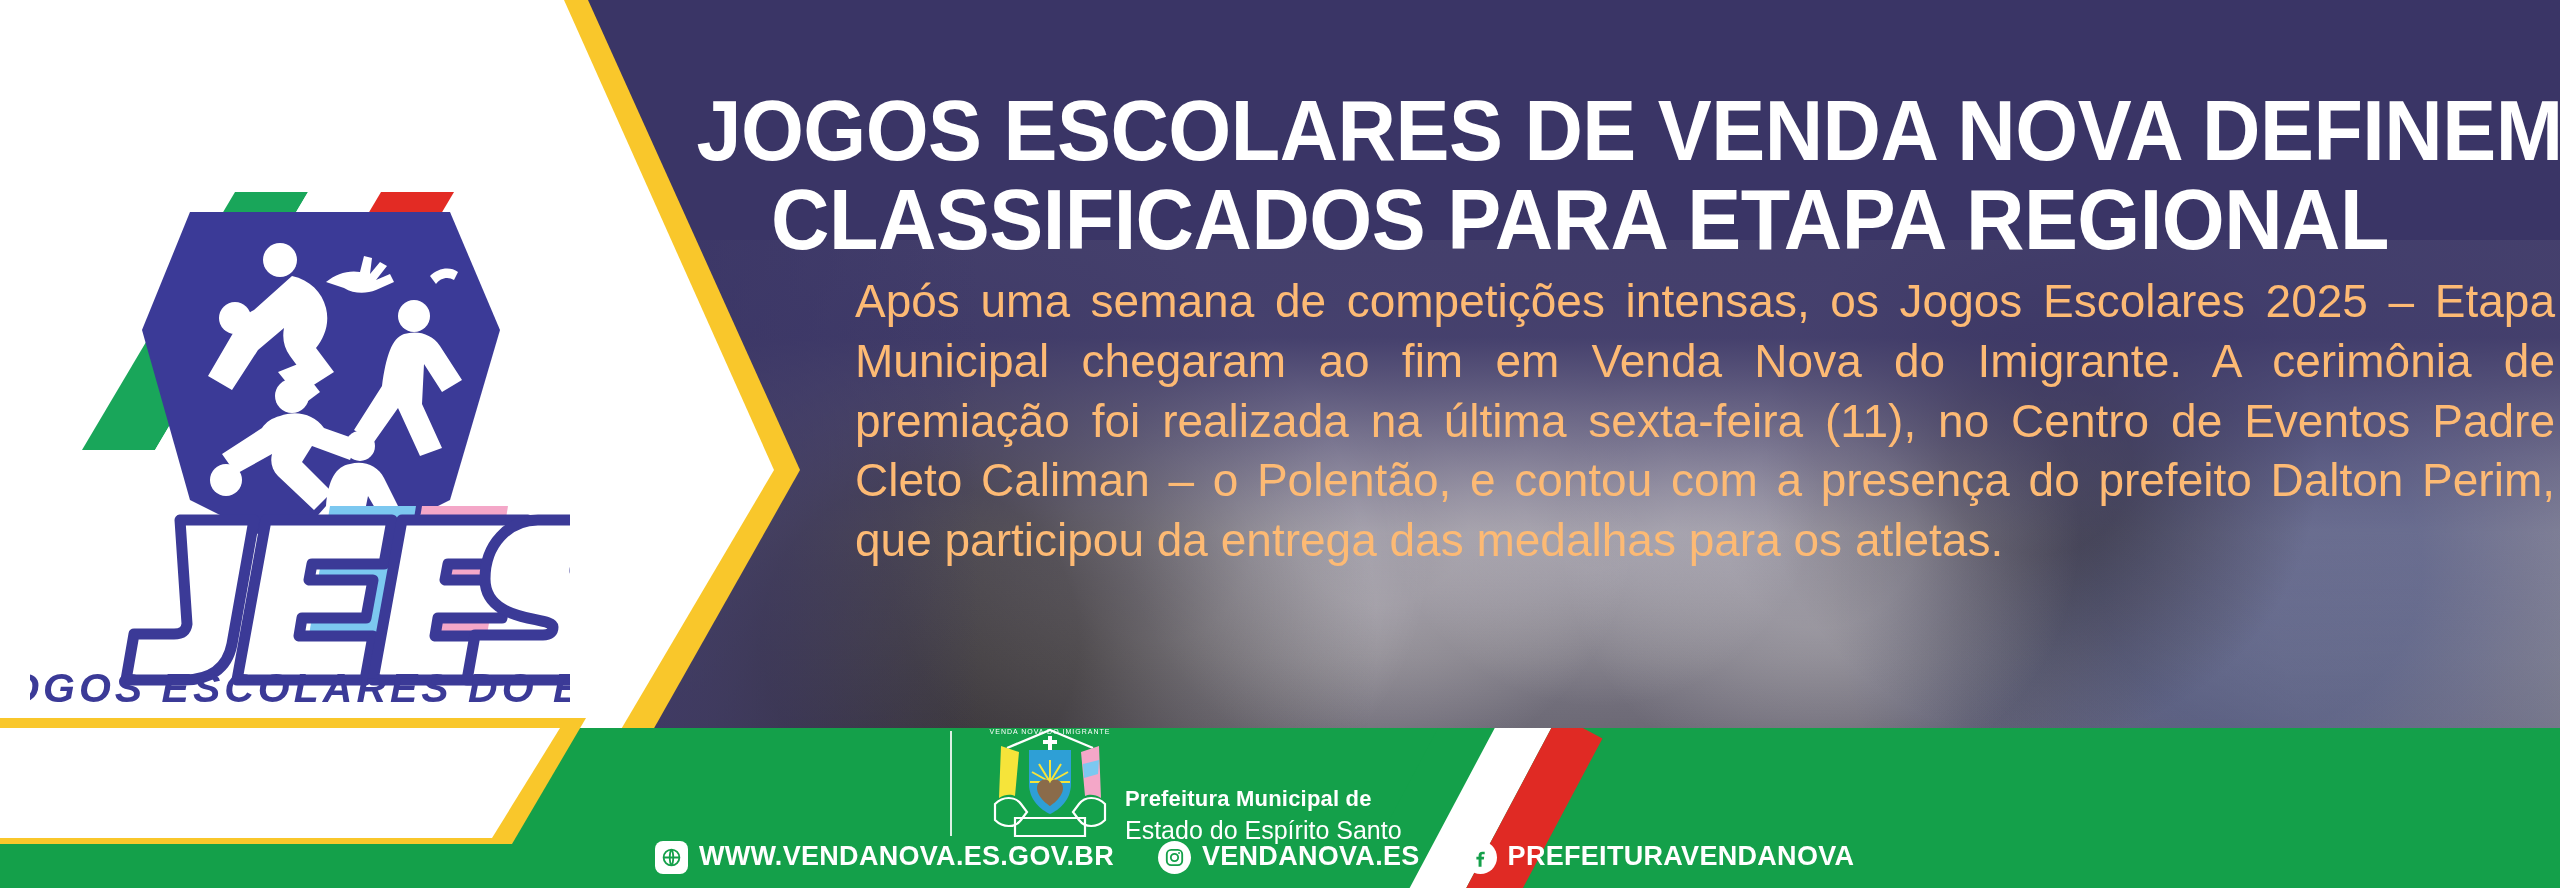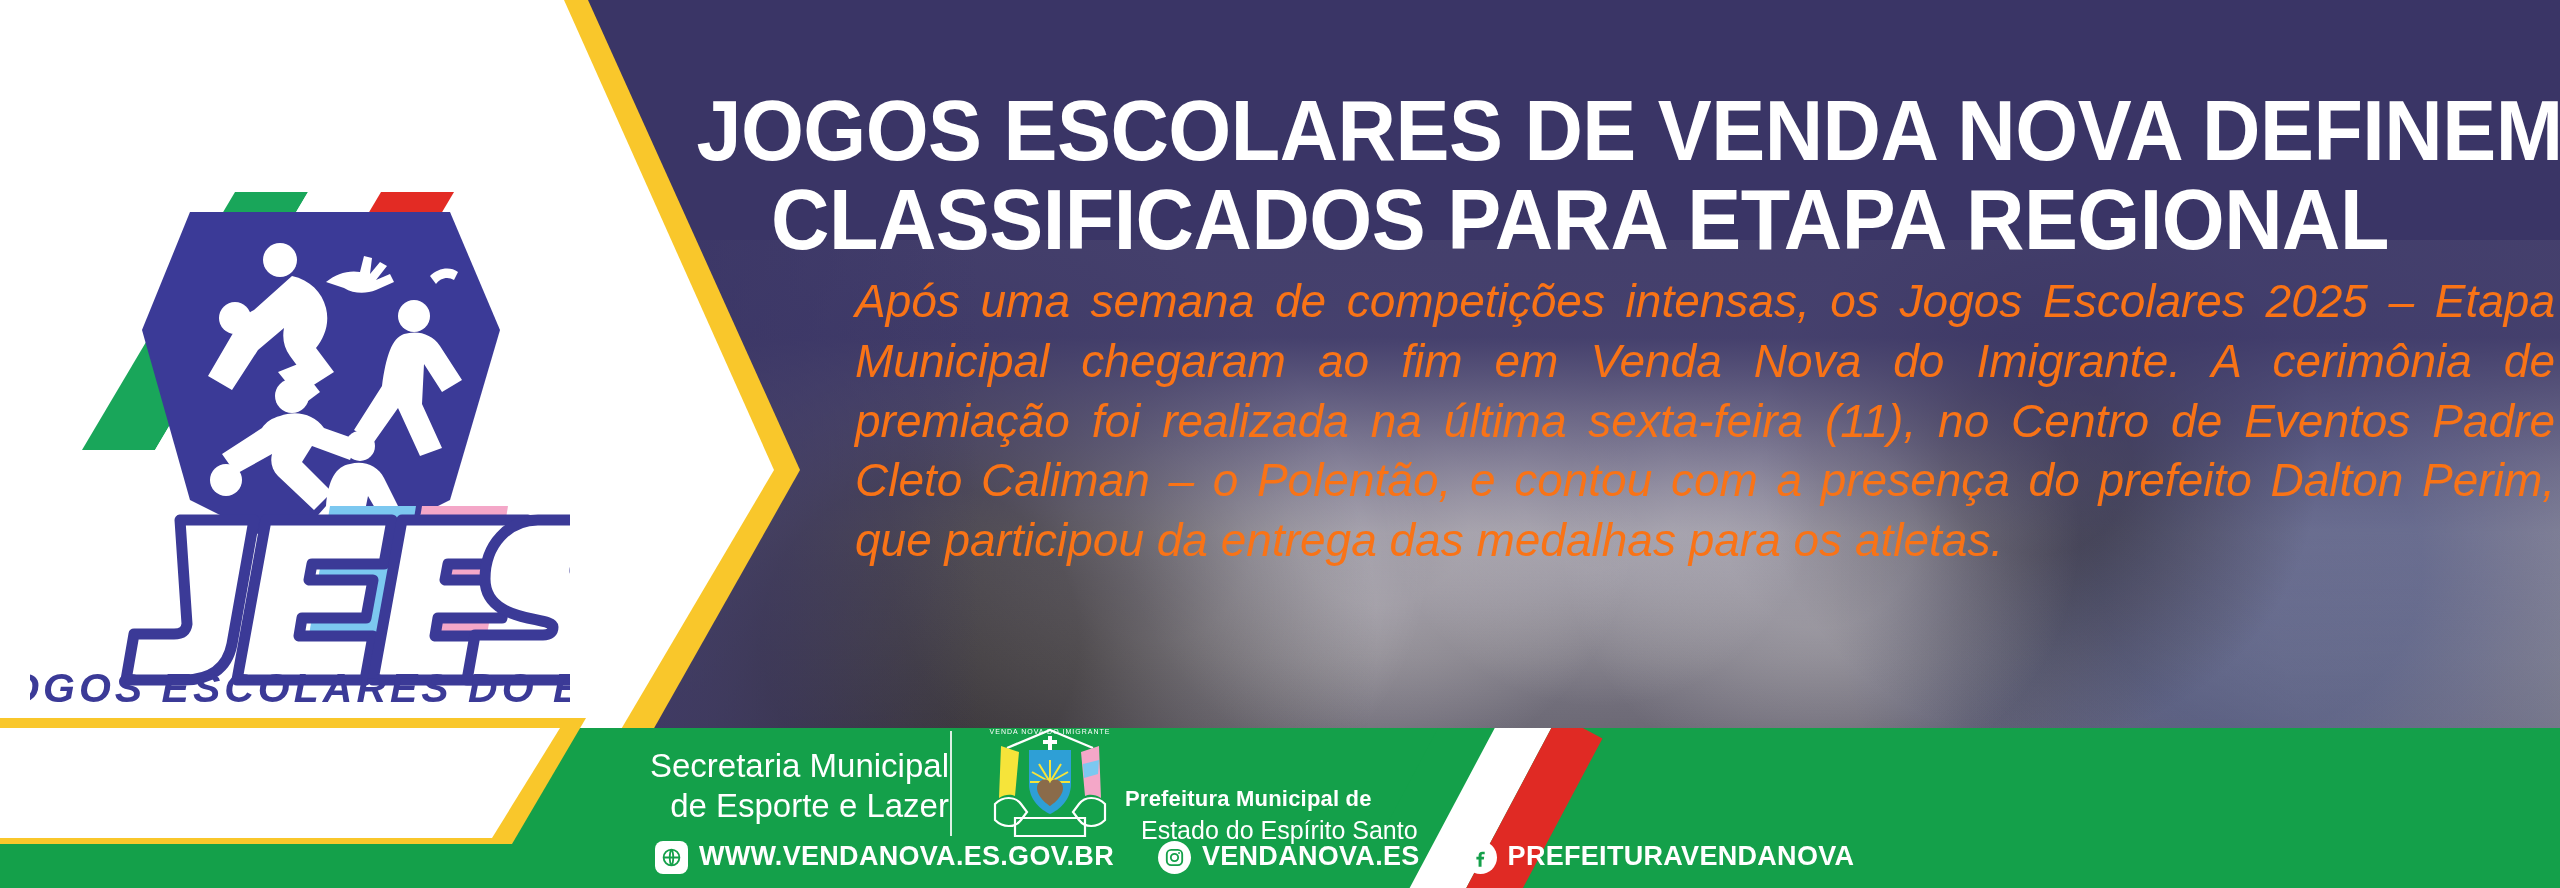--- a/index.html
+++ b/index.html
@@ -95,23 +95,22 @@
     transform:scaleX(.94);
     transform-origin:center top;
   }
   .title .ln{display:block;white-space:nowrap;}
 
   
   .lede{
     position:absolute;
     left:855px; top:272px;
     width:1700px;
-    color:#f97316;
-    font-family:"Liberation Sans", sans-serif;
-    font-style:italic;
+    color:#fdba74;
+    font-family:"Liberation Sans", sans-serif;
     font-size:46px;
     line-height:1.30;
     text-align:justify;
   }
   .lede p{margin:0;}
 
   
   .green-bar{
     position:absolute;
     left:0; bottom:0; right:0; height:160px;
@@ -176,21 +175,21 @@
     width:130px; height:128px;
   }
   .pref-block{
     position:absolute;
     left:1125px; bottom:42px;
     color:#ffffff;
     font-family:"Liberation Sans", sans-serif;
   }
   .pref-small{font-size:22px;line-height:1.05;font-weight:700;letter-spacing:.2px;}
   .pref-big{font-size:47px;line-height:1.02;font-weight:700;letter-spacing:.3px;}
-  .pref-state{font-size:25px;line-height:1.3;font-weight:400;padding-top:3px;margin-left:16px;}
+  .pref-state{font-size:25px;line-height:1.3;font-weight:400;padding-top:3px;}
 
   .social-row{
     position:absolute;
     left:655px; bottom:14px;
     display:flex; align-items:center; gap:44px;
     color:#ffffff;
     font-family:"Liberation Sans", sans-serif;
     font-weight:700;
     font-size:27px;
     letter-spacing:.3px;
@@ -296,24 +295,20 @@
       <div class="green-stripe">
         <i class="g"></i>
           <i class="w"></i>
           <i class="r"></i>
       </div>
     </div>
   </div>
   <div class="green-notch-y"></div>
   <div class="green-notch"></div>
 
-  <div class="sec-block">
-    <div>Secretaria Municipal</div>
-    <div>de Esporte e Lazer</div>
-  </div>
   <div class="sec-divider"></div>
 
   <div class="coat">
     <svg viewBox="0 0 130 128" width="130" height="128" xmlns="http://www.w3.org/2000/svg" aria-hidden="true">
       <path d="M22 26 L65 8 L108 26" stroke="#ffffff" stroke-width="2.4" fill="none"></path>
       <text x="65" y="12" text-anchor="middle" fill="#ffffff" font-family="'Liberation Sans', sans-serif" font-size="7" letter-spacing="1">VENDA NOVA DO IMIGRANTE</text>
 
       <path d="M16 24 L34 30 L30 74 C26 72 20 72 14 76 Z" fill="#f6e43a"></path>
 
       <path d="M114 24 L96 30 L100 74 C104 72 110 72 116 76 Z" fill="#f4a7c8"></path>

